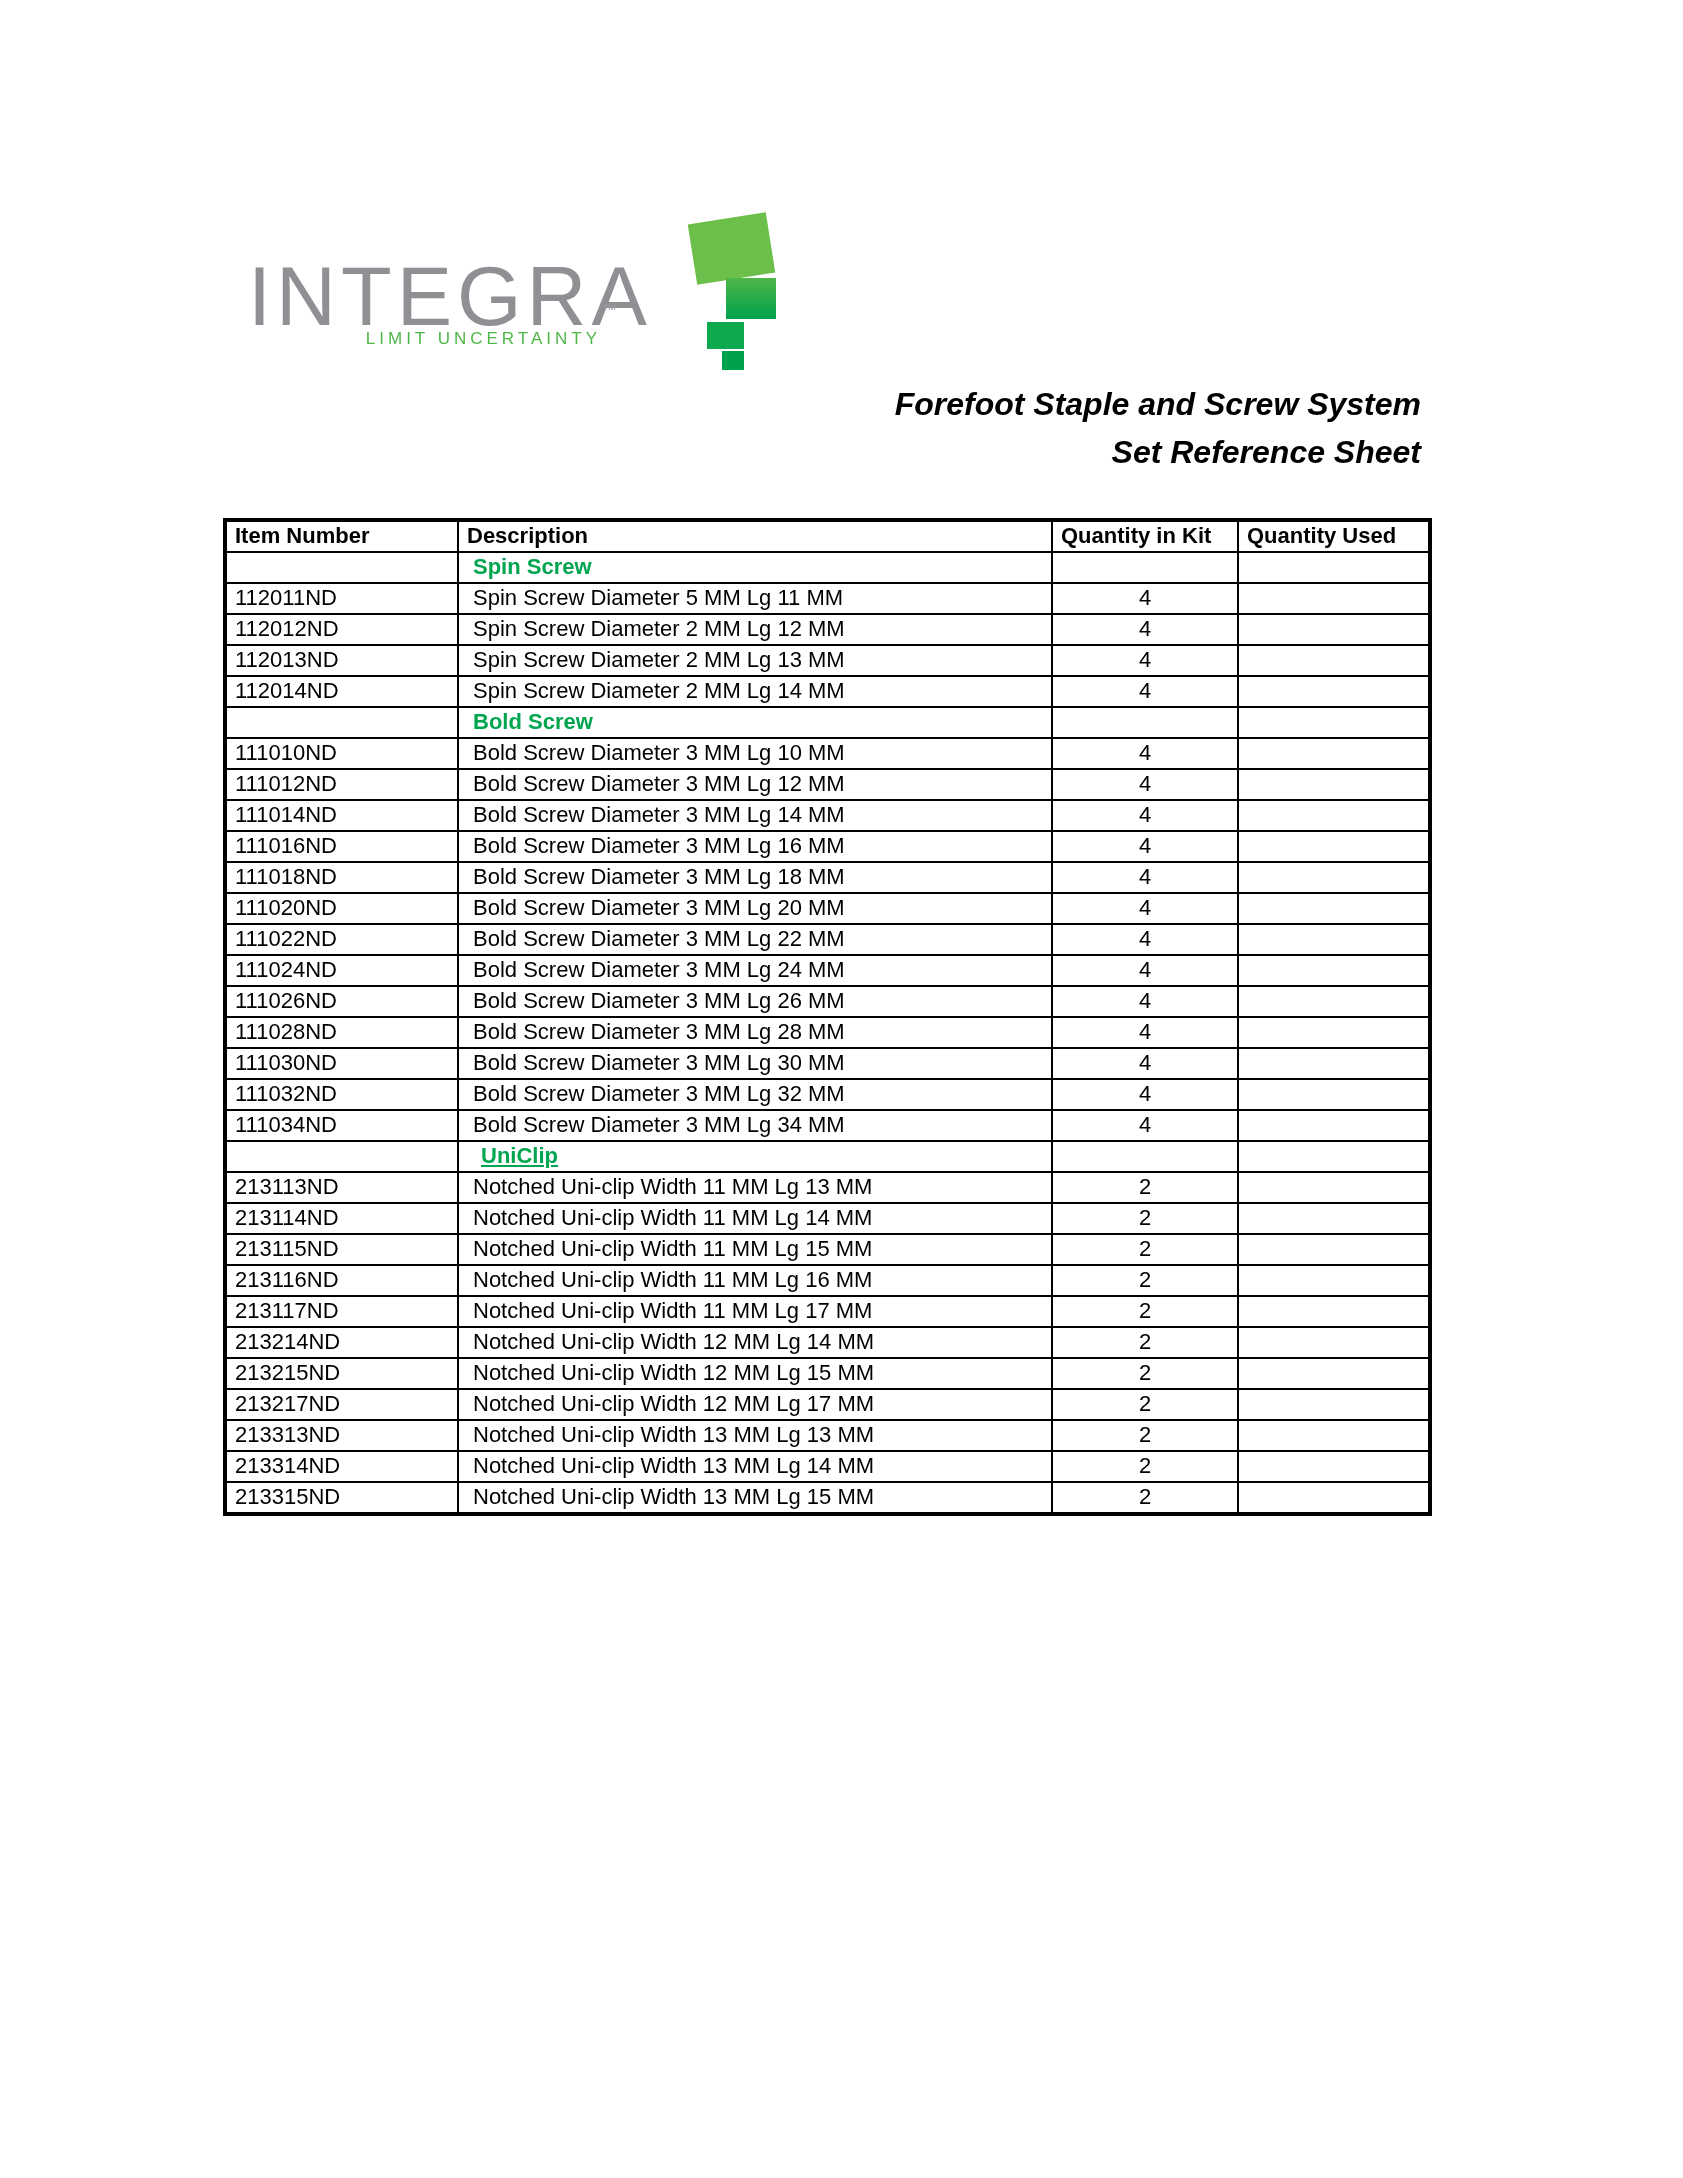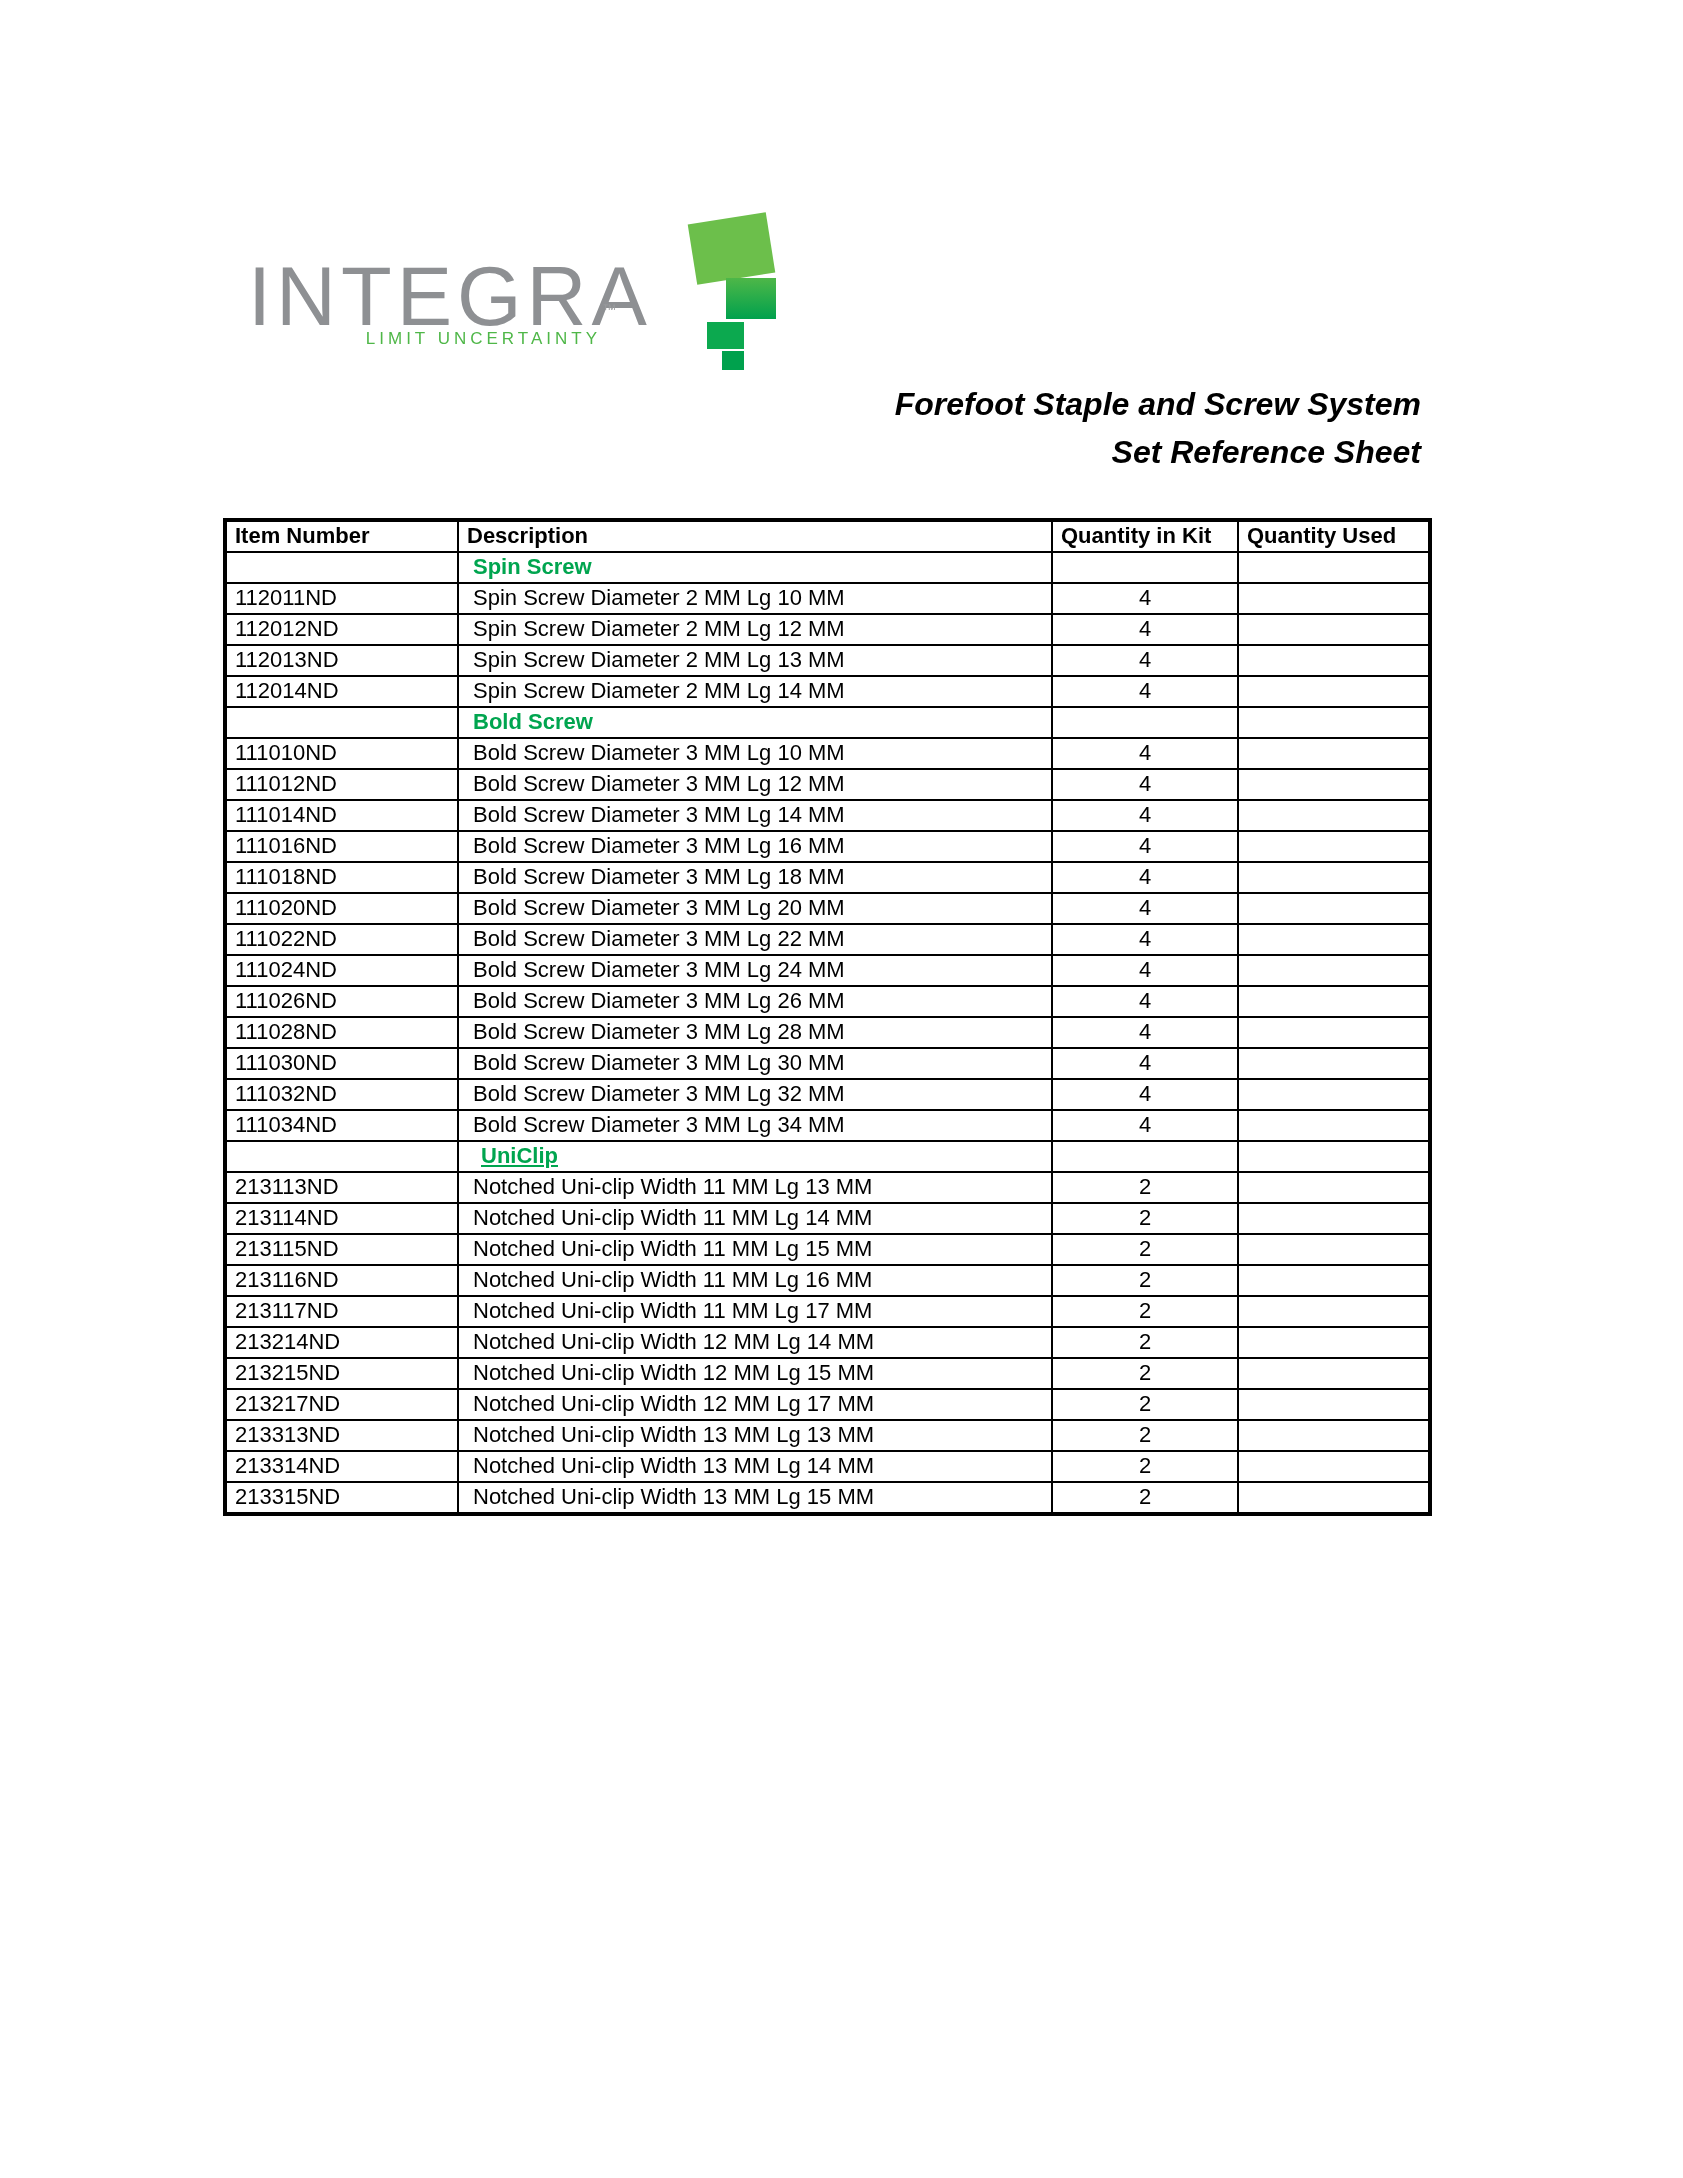--- a/index.html
+++ b/index.html
@@ -155,21 +155,21 @@
     </thead>
     <tbody id="table-body">
         <tr>
           <td class="item-cell"></td>
           <td class="desc-cell section-cell" style="color: rgb(0, 165, 79);">Spin Screw</td>
           <td class="qty-cell"></td>
           <td class="qty-cell"></td>
         </tr>
         <tr>
           <td class="item-cell">112011ND</td>
-          <td class="desc-cell">Spin Screw Diameter 2 MM Lg 10 MM</td>
+          <td class="desc-cell">Spin Screw Diameter 5 MM Lg 11 MM</td>
           <td class="qty-cell">4</td>
           <td class="qty-cell"></td>
         </tr>
         <tr>
           <td class="item-cell">112012ND</td>
           <td class="desc-cell">Spin Screw Diameter 2 MM Lg 12 MM</td>
           <td class="qty-cell">4</td>
           <td class="qty-cell"></td>
         </tr>
         <tr>

